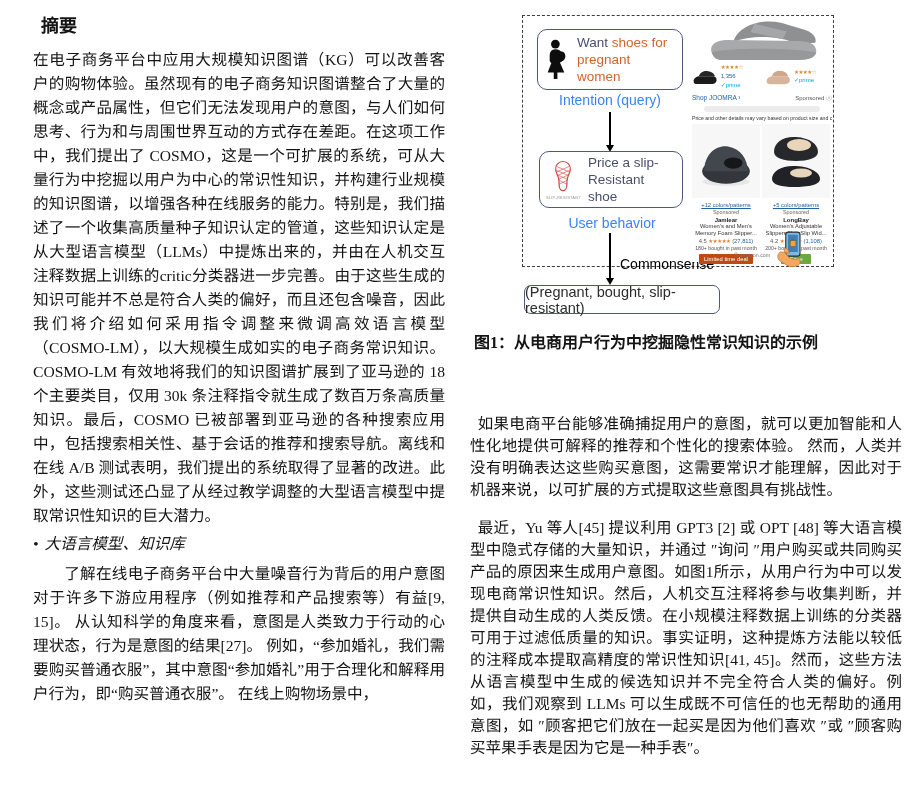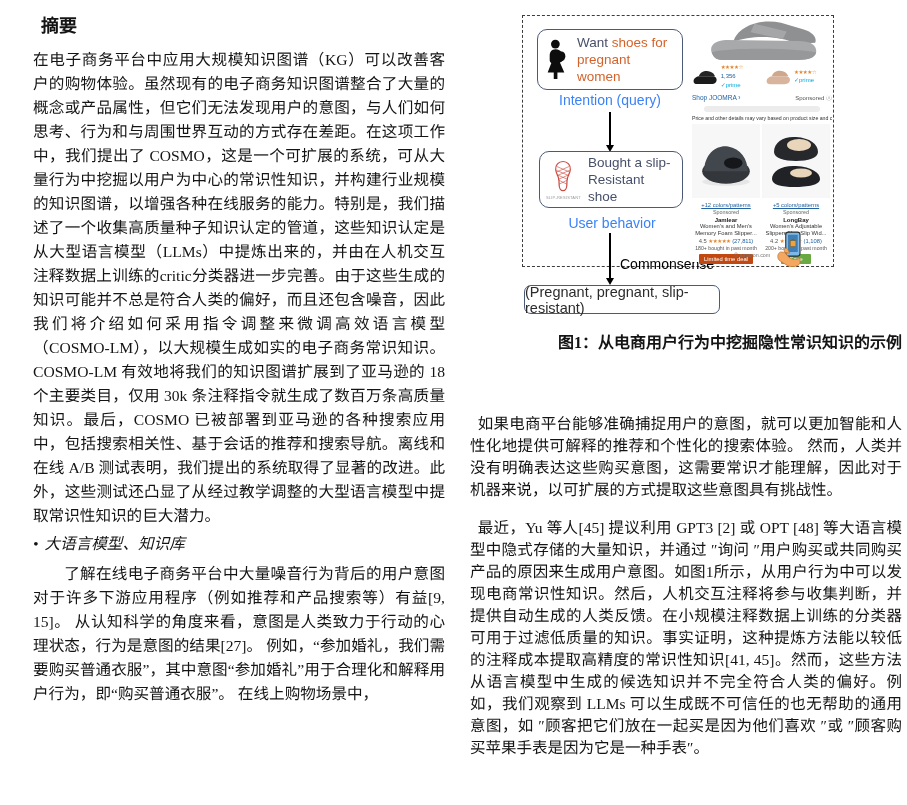--- a/index.html
+++ b/index.html
@@ -66,21 +66,21 @@
   .brand{font-weight:bold;font-size:6px;margin-top:2px;color:#222;}
   .t6{font-size:5.8px;color:#333;line-height:1.25;}
   .ratingline{font-size:5.8px;margin-top:1px;}
   .rt{color:#555;}
   .bought{font-size:5.2px;color:#555;margin-top:1px;}
   .deal{display:inline-block;background:#c14811;color:#fff;font-size:5.8px;padding:2px 5px;margin-top:3px;border-radius:1px;}
   .save{display:inline-block;background:#6aa842;color:#fff;font-size:5.8px;padding:2px 8px;margin-top:3px;border-radius:1px;}
   .watermark{position:absolute;bottom:4px;left:42px;font-size:5.4px;color:#777;}
   .phonehand{position:absolute;right:24px;bottom:-6px;z-index:4;}
 
-  .caption{margin:0 0 0 4px;font-size:16px;font-weight:bold;line-height:21px;text-align:right;}
+  .caption{margin:0 0 0 4px;font-size:16px;font-weight:bold;line-height:21px;}
   .rpara{font-size:15.5px;line-height:22px;text-align:justify;margin:0;}
   .rpara1{margin-top:60px;text-indent:.5em;}
   .rpara2{margin-top:16px;text-indent:.5em;}
 </style>
 </head>
 <body>
 
 <div class="page">
 
   <div class="col-left">
@@ -126,29 +126,29 @@
                 <path d="M6 19 L19.5 25"></path>
                 <path d="M8 26 L18 31"></path>
               <path d="M21 8 L5 15"></path>
                 <path d="M21.5 13 L5 20"></path>
                 <path d="M20 19 L6.5 25"></path>
                 <path d="M18 26 L8 31"></path>
             </g>
           </svg>
           <span class="sole-caption">SLIP-RESISTANT</span>
         </span>
-        <span class="fbox-text"><span>Bought a slip-</span><br><span>Resistant shoe</span></span>
+        <span class="fbox-text"><span>Price a slip-</span><br><span>Resistant shoe</span></span>
       </div>
       <div class="flabel lab-behav">User behavior</div>
 
       <div class="arrow a2"></div>
       <div class="ahead h2"></div>
       <div class="commonsense">Commonsense</div>
 
-      <div class="triple">(Pregnant, pregnant, slip-resistant)</div>
+      <div class="triple">(Pregnant, bought, slip-resistant)</div>
 
       <div class="products">
         <div class="hero">
           <svg width="114" height="46" viewBox="0 0 120 48" aria-hidden="true">
             <path d="M30 27 C34 11 58 2 80 7 L104 14 C114 17 118 23 116 28 L96 29 C78 20 48 20 30 27 Z" fill="#8f9092"></path>
             <path d="M52 8 L86 16 L82 24 L48 17 Z" fill="#a5a6a8"></path>
             <path d="M7 38 C4 30 13 25 22 25 L98 26 C112 26 118 31 117 38 C116 44 108 46 98 46 L18 46 C11 46 9 43 7 38 Z" fill="#a8a9ab"></path>
             <path d="M7 38 C20 33 90 33 117 38 C116 44 108 46 98 46 L18 46 C11 46 9 43 7 38 Z" fill="#97989a"></path>
           </svg>
         </div>

